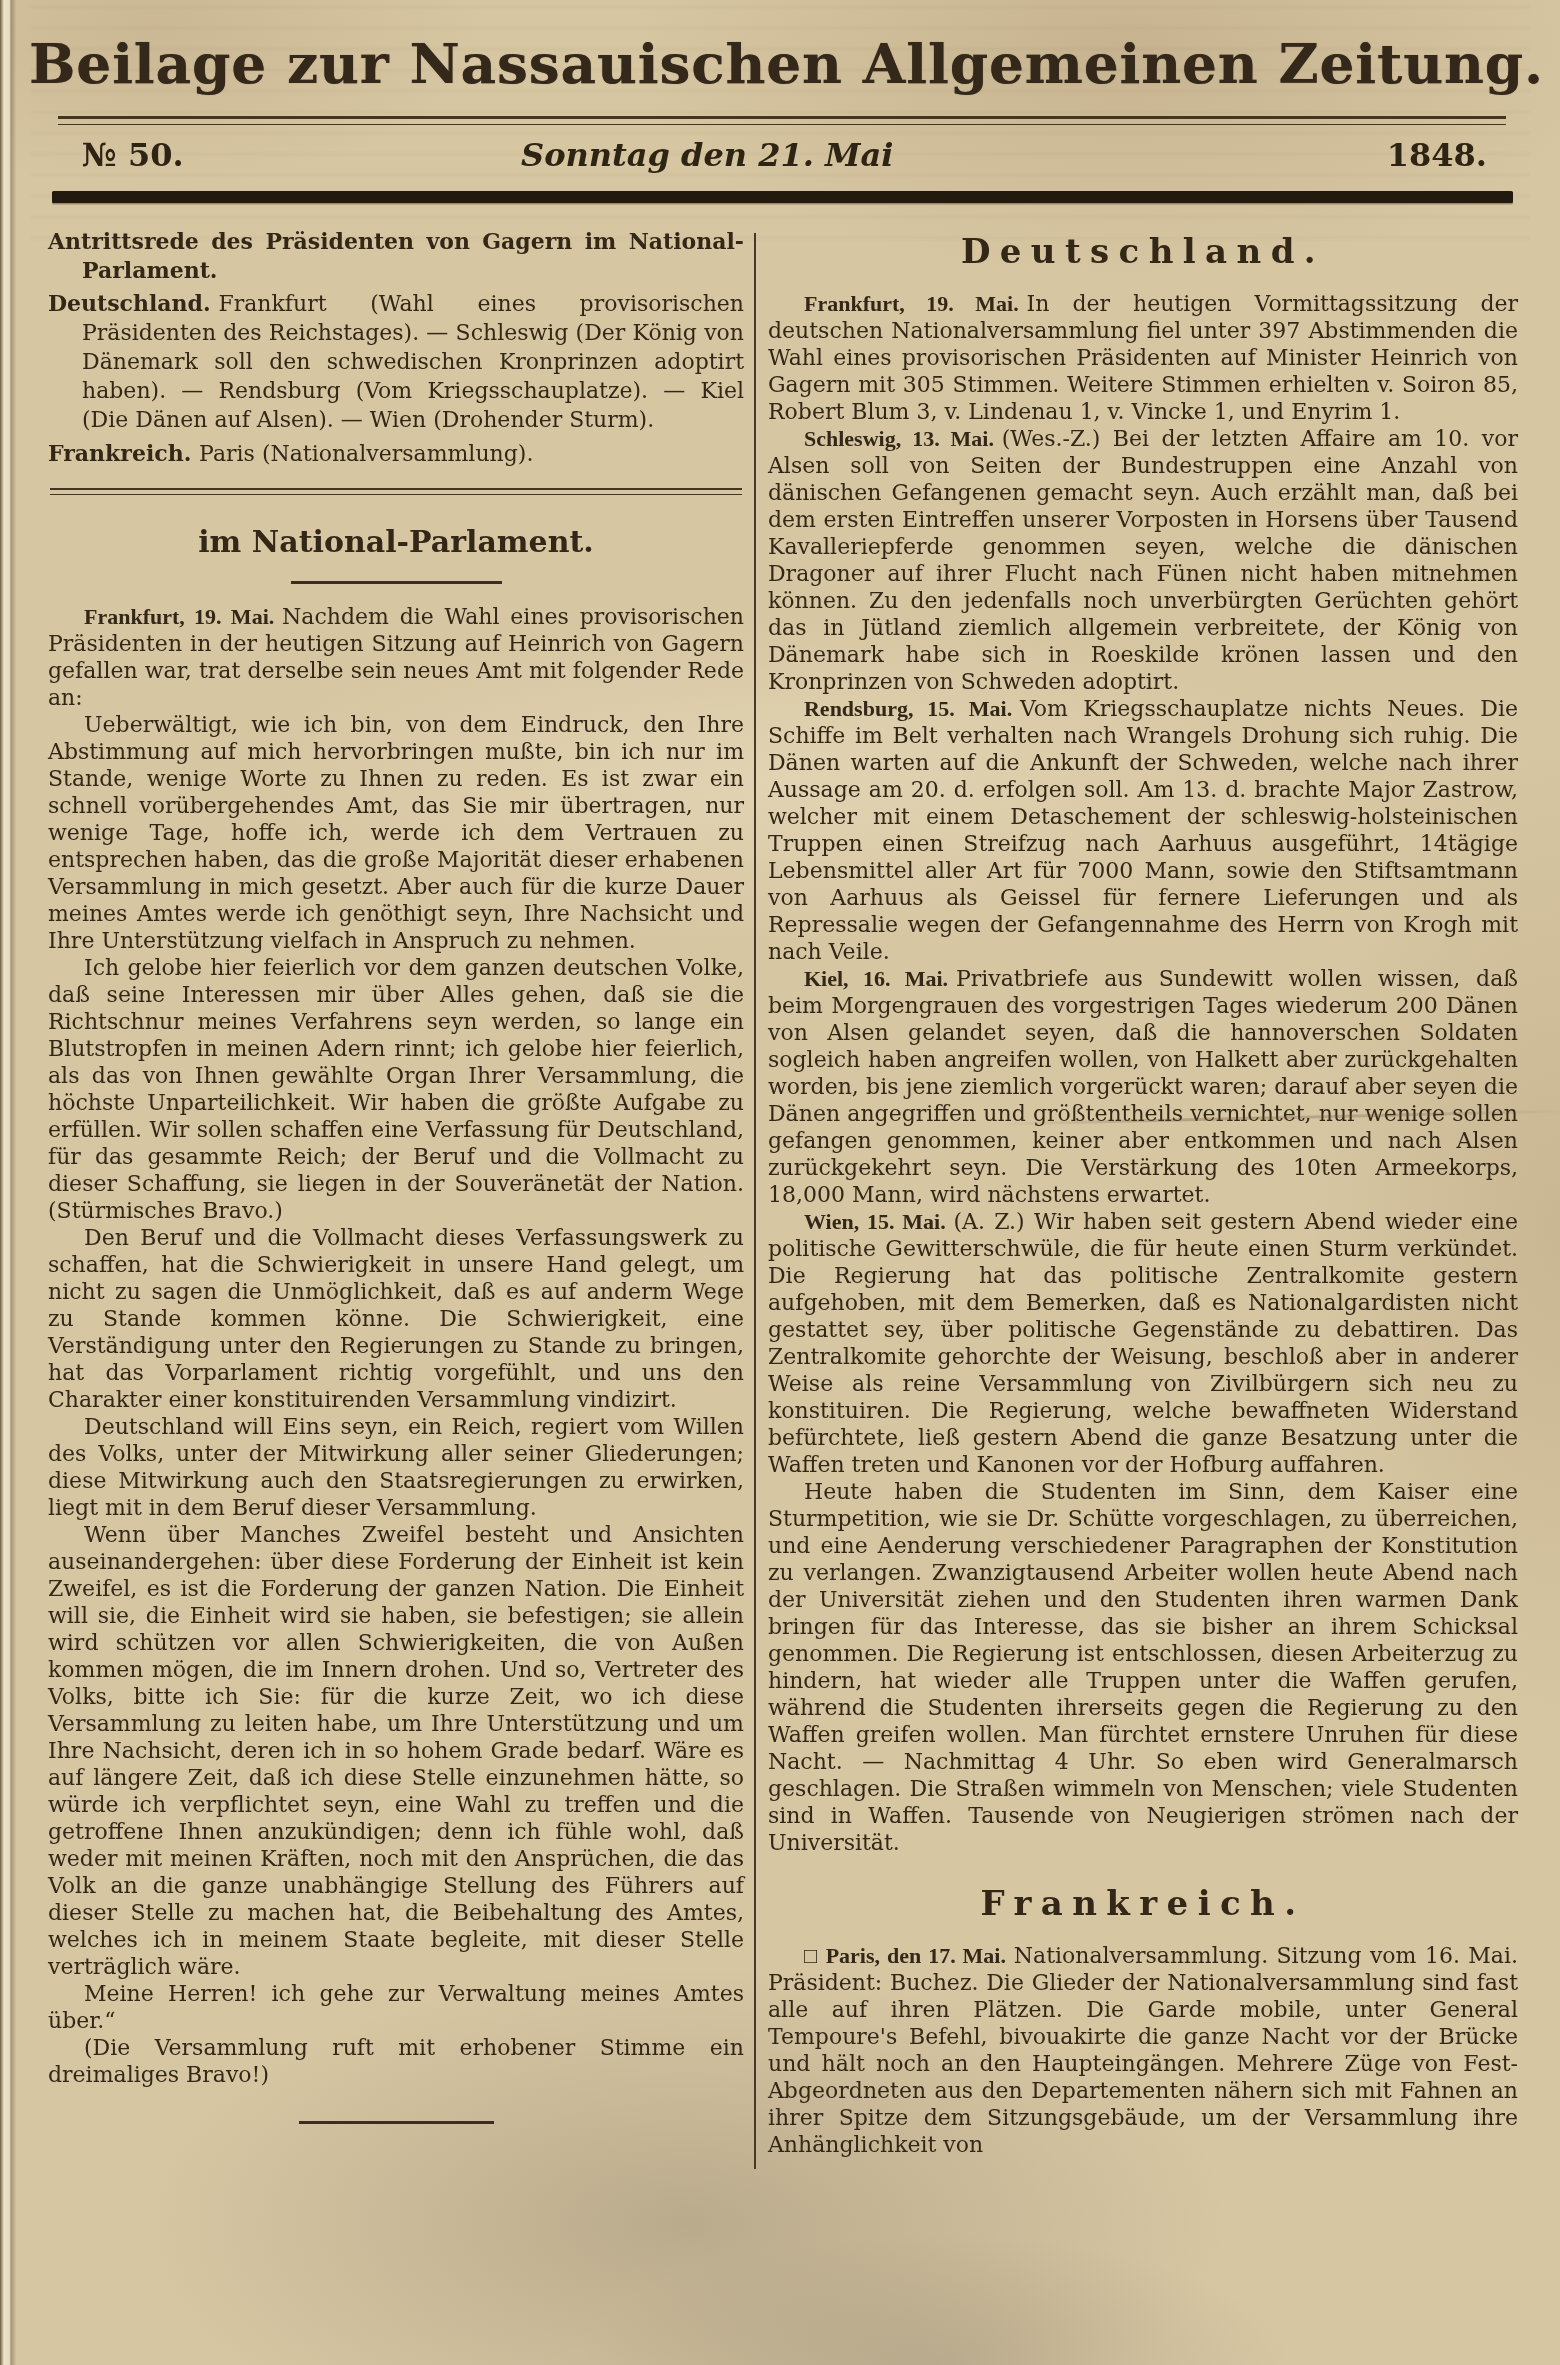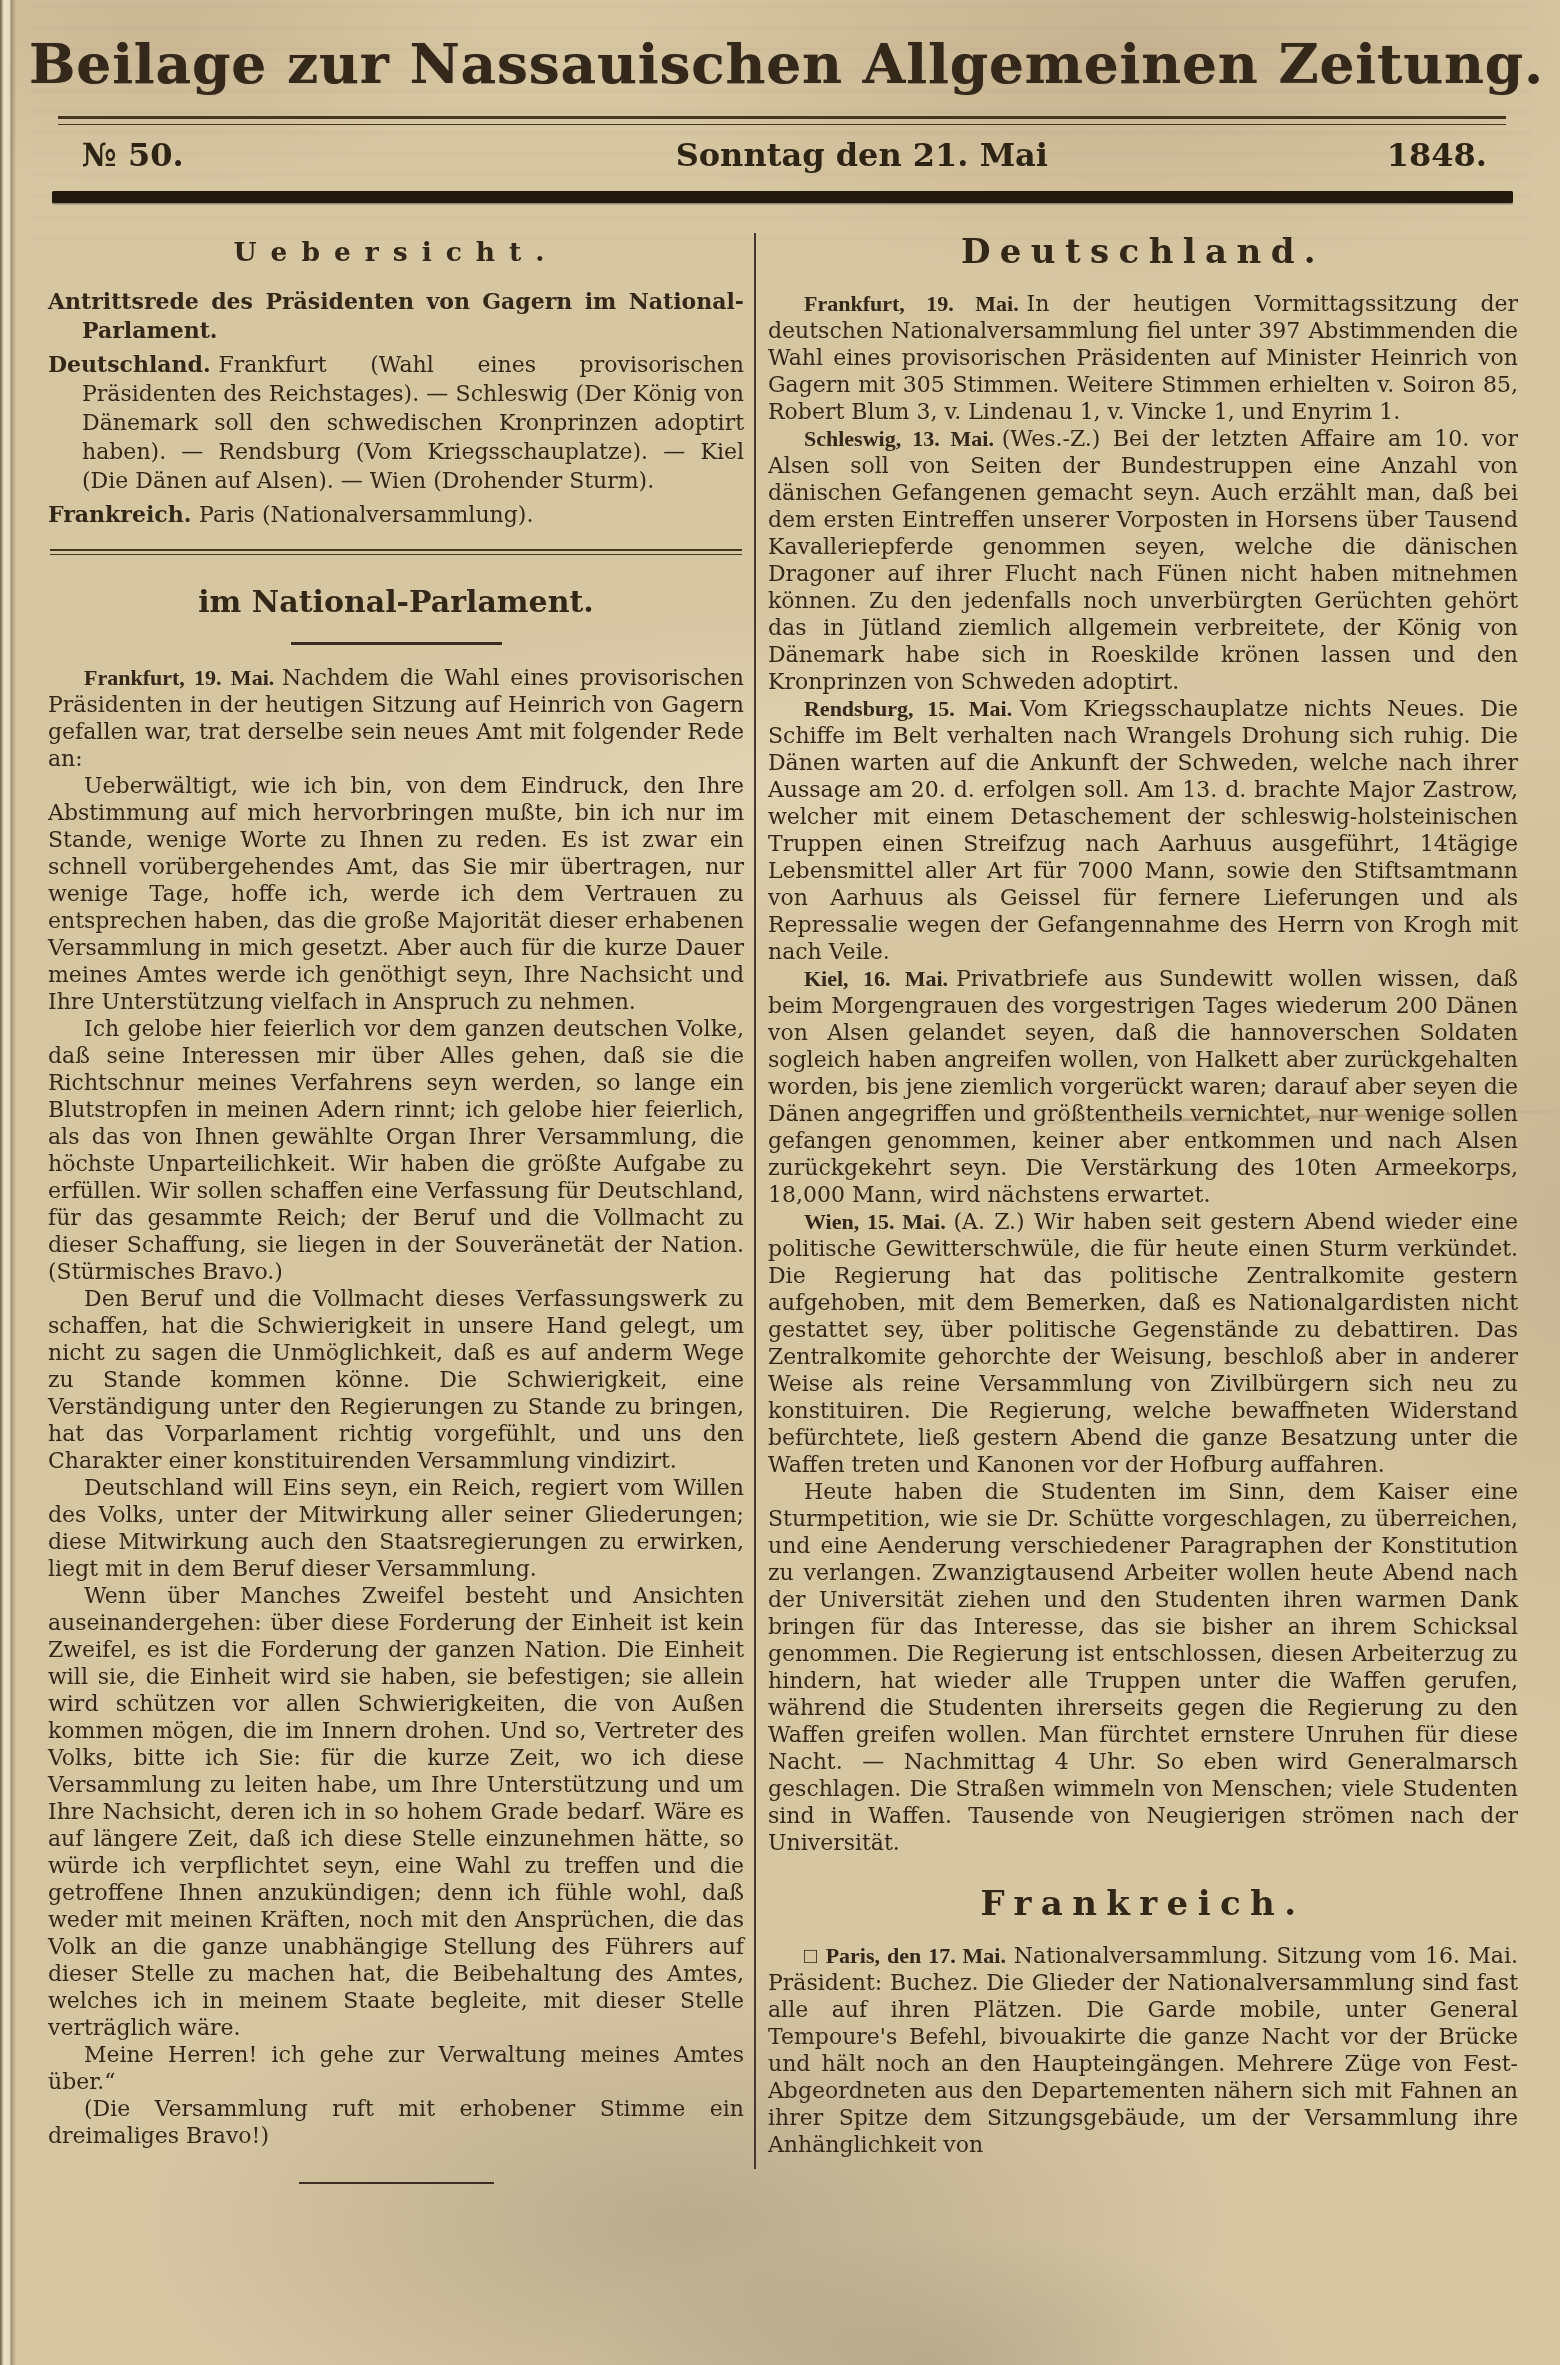--- a/index.html
+++ b/index.html
@@ -25,21 +25,21 @@
     background:repeating-linear-gradient(0deg,rgba(80,60,40,0.55) 0 2.3px,transparent 2.3px 21px);
     filter:blur(1.6px);pointer-events:none;}
 
   .masthead{padding-top:31px;text-align:center;font-size:55px;font-weight:bold;
     letter-spacing:0.8px;color:#33281a;text-shadow:0 0 0.8px rgba(51,40,26,0.6);padding-left:12px;}
   .rule-double-hdr{margin:20px 55px 0 58px;height:4.7px;
     border-top:3.1px solid #43351f;border-bottom:1.6px solid #43351f;}
   .dateline{display:flex;align-items:baseline;padding:11px 74px 7.8px 82px;
     font-size:32px;font-weight:bold;color:#2e2414;}
   .dateline .left{flex:1;text-align:left;}
-  .dateline .mid{flex:1.2;text-align:right;}
+  .dateline .mid{flex:1.2;text-align:left;font-style:italic;}
   .dateline .right{flex:1;text-align:right;}
   .rule-thick{margin:9.4px 48px 0 52px;height:12.5px;background:#221a0f;border-radius:1.6px;
     box-shadow:0 1.6px 0 rgba(34,26,15,0.35);}
 
   .columns{display:flex;align-items:flex-start;padding:23.4px 43px 0 48px;}
   .col-left{flex:0 0 696px;max-width:696px;}
   .col-divider{flex:0 0 2.3px;height:1936px;margin:6.2px 11.7px 0 10px;background:#46382a;}
   .col-right{flex:1;min-width:0;}
 
   .overview-title{margin:9.4px 0 20px;text-align:center;font-size:26.5px;font-weight:bold;
@@ -79,21 +79,20 @@
       <span class="left">№ 50.</span>
       <span class="mid">Sonntag den 21. Mai</span>
       <span class="right">1848.</span>
     </div>
     <div class="rule-thick"></div>
   </header>
 
   <main class="columns">
 
     <section class="col-left">
-      <h3 class="overview-title">Uebersicht.</h3>
 
       <div>
         <p class="idx allbold"><span class="idx-lead">Antrittsrede des Präsidenten von Gagern im National-Parlament.</span><span></span></p>
         <p class="idx"><span class="idx-lead">Deutschland.</span><span>Frankfurt (Wahl eines provisorischen Präsidenten des Reichstages). — Schleswig (Der König von Dänemark soll den schwedischen Kronprinzen adoptirt haben). — Rendsburg (Vom Kriegsschauplatze). — Kiel (Die Dänen auf Alsen). — Wien (Drohender Sturm).</span></p>
         <p class="idx"><span class="idx-lead">Frankreich.</span><span>Paris (Nationalversammlung).</span></p>
       </div>
 
       <div class="rule-double"></div>
 
       <h2 class="article-heading">

